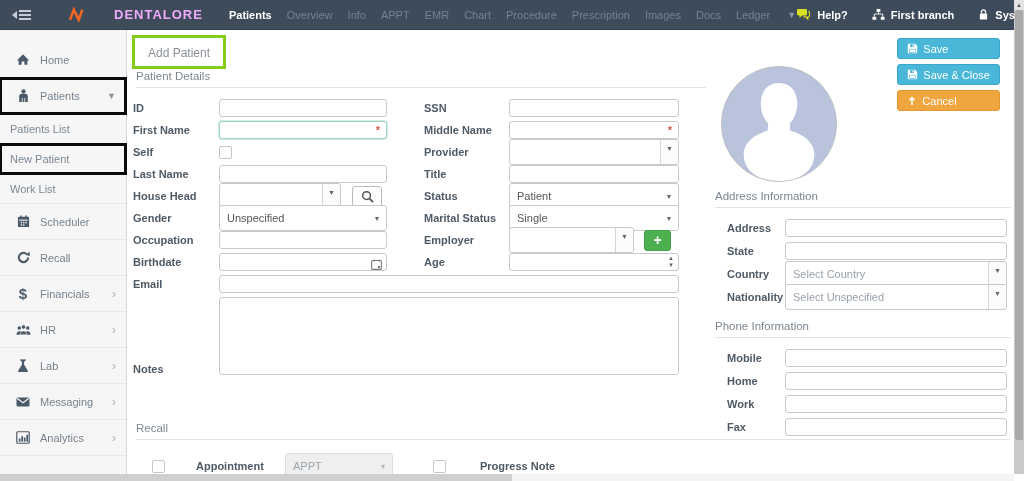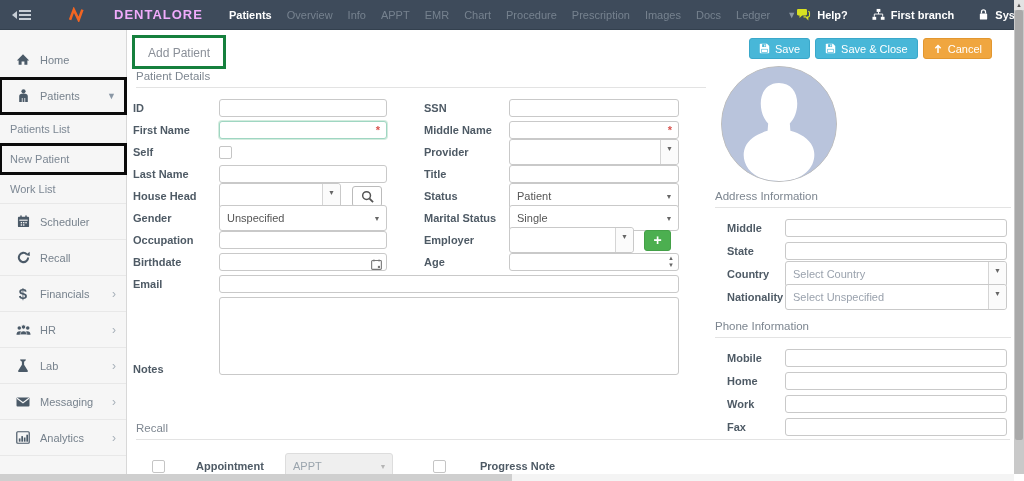--- a/index.html
+++ b/index.html
@@ -36,23 +36,23 @@
   .side-item { display:flex; align-items:center; height:36px; padding-left:14px; border-bottom:1px solid #e8e8e8; color:#77828d; font-size:11px; cursor:pointer; background:#f6f6f6; position:relative; }
   .side-item .sicon { width:18px; display:flex; justify-content:center; align-items:center; color:#4b5a68; }
   .side-item .slabel { margin-left:8px; }
   .side-item .chev-right { position:absolute; right:10px; color:#a7b0b9; font-size:12px; }
   .side-item .chev-down { position:absolute; right:10px; color:#8a97a5; font-size:9px; }
   .side-sub { display:flex; align-items:center; height:30px; padding-left:10px; border-bottom:1px solid #e8e8e8; color:#7d8894; font-size:11px; cursor:pointer; background:#f6f6f6; position:relative; }
   .annot-black { outline:3px solid #0b0b0b; outline-offset:-2px; z-index:3; }
 
   
   .main { position:absolute; left:127px; top:30px; right:10px; bottom:7px; background:#fff; }
-  .title-box { position:absolute; left:5px; top:5px; border:3px solid #15803d; padding:5px 13px; }
+  .title-box { position:absolute; left:5px; top:5px; border:3px solid #84cc16; padding:5px 13px; }
   .page-title { color:#8a8f98; font-size:12px; }
-  .actions { position:absolute; right:22px; top:8px; display:flex; gap:5px; }
+  .actions { position:absolute; right:14px; top:8px; display:flex; gap:5px;flex-direction:column; }
   .btn-act { display:flex; align-items:center; gap:5px; height:21px; padding:0 9px; border-radius:3px; color:#fff; font-size:11px; cursor:pointer; }
   .btn-blue { background:#48b7d8; border:1px solid #3aa8ca; }
   .btn-orange { background:#f0a63f; border:1px solid #e29730; }
 
   .sec-hdr { color:#7d8690; font-size:11.5px; padding-bottom:5px; border-bottom:1px solid #e3e3e3; }
   .pd-hdr { position:absolute; left:9px; top:40px; width:570px; }
 
   
   .form { position:absolute; left:0; top:67px; width:580px; }
   .frow { display:flex; align-items:center; height:22px; }
@@ -468,21 +468,21 @@
       <div class="avatar">
         <svg width="114" height="114" viewBox="0 0 100 100">
           <circle cx="50" cy="50" r="50" fill="#b9c4dc"></circle>
           <path d="M50 14c10 0 16 7.5 16 18 0 7-2.5 13.5-6.5 17.5l.5 6.5c8 2 16.5 7 19.5 14 5 11-2 30-29.5 30S15.5 81 20.5 70c3-7 11.5-12 19.5-14l.5-6.5C36.5 45.5 34 39 34 32c0-10.5 6-18 16-18z" fill="#fff"></path>
         </svg>
       </div>
 
       <div class="sec-hdr rp-hdr">Address Information</div>
       <div class="rows-pad">
         <div class="rrow">
-          <div class="rlabel">Middle</div>
+          <div class="rlabel">Address</div>
           <div class="rctrl">
               <input class="txt" style="">
             </div>
         </div>
         <div class="rrow">
           <div class="rlabel">State</div>
           <div class="rctrl">
               <input class="txt" style="">
             </div>
         </div>

